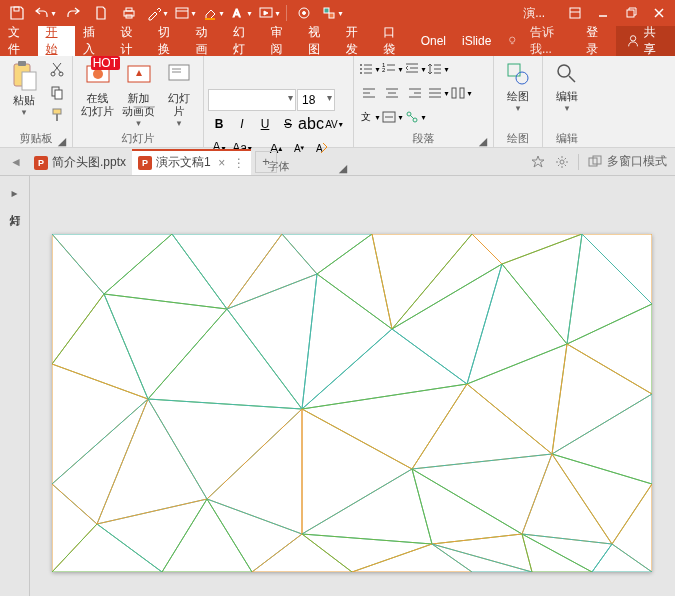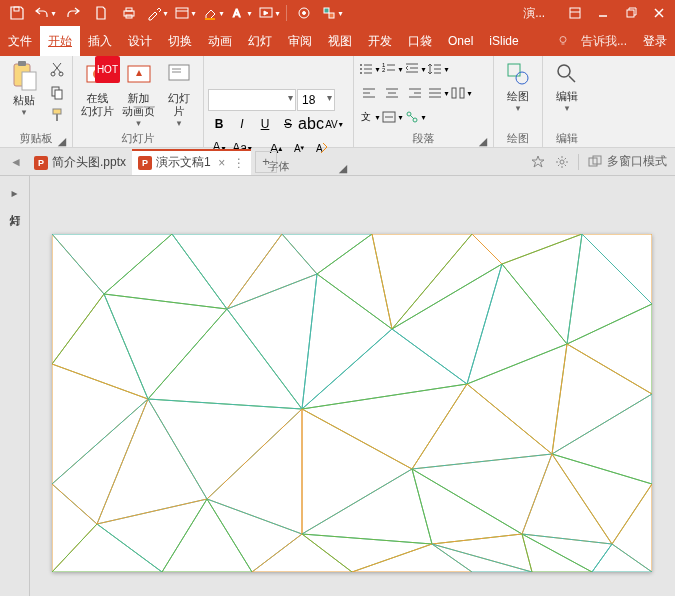--- a/index.html
+++ b/index.html
@@ -31,21 +31,21 @@
   .group .body { flex: 1; display: flex; align-items: flex-start; }
   .group .label { height: 16px; text-align: center; color: #666; font-size: 11px; position: relative; }
   .group .label .launcher { position: absolute; right: 0; bottom: 0; width: 12px; height: 12px; cursor: pointer; display:flex; align-items:center; justify-content:center;}
   
   .bigbtn { display: flex; flex-direction: column; align-items: center; justify-content: center; padding: 2px 4px; cursor: pointer; border-radius: 2px; min-width: 40px; }
   .bigbtn .blabel { font-size: 11px; color: #333; text-align: center; line-height: 13px; margin-top: 2px; }
   .sbtn { width: 22px; height: 22px; display: flex; align-items: center; justify-content: center; cursor: pointer; border-radius: 2px; }
   .col { display: flex; flex-direction: column; gap: 1px; }
   .row { display: flex; gap: 1px; align-items: center; }
   
-  .hot-badge { position: absolute; top: -2px; right: -2px; background: #e81123; color: #fff; font-size: 10px; padding: 8px 2px; border-radius: 2px; }
+  .hot-badge { position: absolute; top: -2px; right: -2px; background: #e81123; color: #fff; font-size: 12px; padding: 0 2px; border-radius: 2px; }
   
   .font-select { height: 22px; border: 1px solid #ccc; background: #fff; font-size: 12px; padding: 0 16px 0 4px; appearance: none; width: 88px; }
   .size-select { width: 38px; }
   .select-wrap { position: relative; display: inline-block; margin-top: 31px; }
   .select-wrap::after { content: "▾"; position: absolute; right: 3px; top: 3px; font-size: 10px; color: #666; pointer-events: none; }
   
   
   .doctabs { height: 28px; background: #e6e6e6; border-bottom: 1px solid #c8c8c8; display: flex; align-items: center; padding-left: 4px; }
   .doctabs .dback { width: 24px; height: 22px; display: flex; align-items: center; justify-content: center; cursor: pointer; color: #888; }
   .doctabs .dtab { height: 26px; display: flex; align-items: center; padding: 0 6px; gap: 4px; cursor: pointer; border-top: 2px solid transparent; font-size: 12px; color: #444; }
@@ -198,20 +198,27 @@
   <div class="tab">iSlide</div>
   <div class="spacer"></div>
   <div class="tell">
     <svg viewBox="0 0 16 16">
         <circle cx="8" cy="6" r="4" fill="none" stroke="#fff"></circle>
         <line x1="6" y1="12" x2="10" y2="12" stroke="#fff"></line>
       </svg>
     <span>告诉我...</span>
   </div>
   <div class="login">登录</div>
+  <div class="share">
+    <svg class="icon-svg" viewBox="0 0 16 16">
+        <circle cx="8" cy="5" r="3" fill="none" stroke="#fff"></circle>
+        <path d="M3 14c0-3 2-5 5-5s5 2 5 5" fill="none" stroke="#fff"></path>
+      </svg>
+    <span>共享</span>
+  </div>
 </div>
 
 <div class="ribbon">
 
   <div class="group">
     <div class="body">
       <div class="bigbtn">
         <svg width="28" height="32" viewBox="0 0 28 32">
             <rect x="4" y="4" width="16" height="22" rx="2" fill="#f9d77e" stroke="#b88"></rect>
             <rect x="8" y="1" width="8" height="5" rx="1" fill="#888"></rect>

